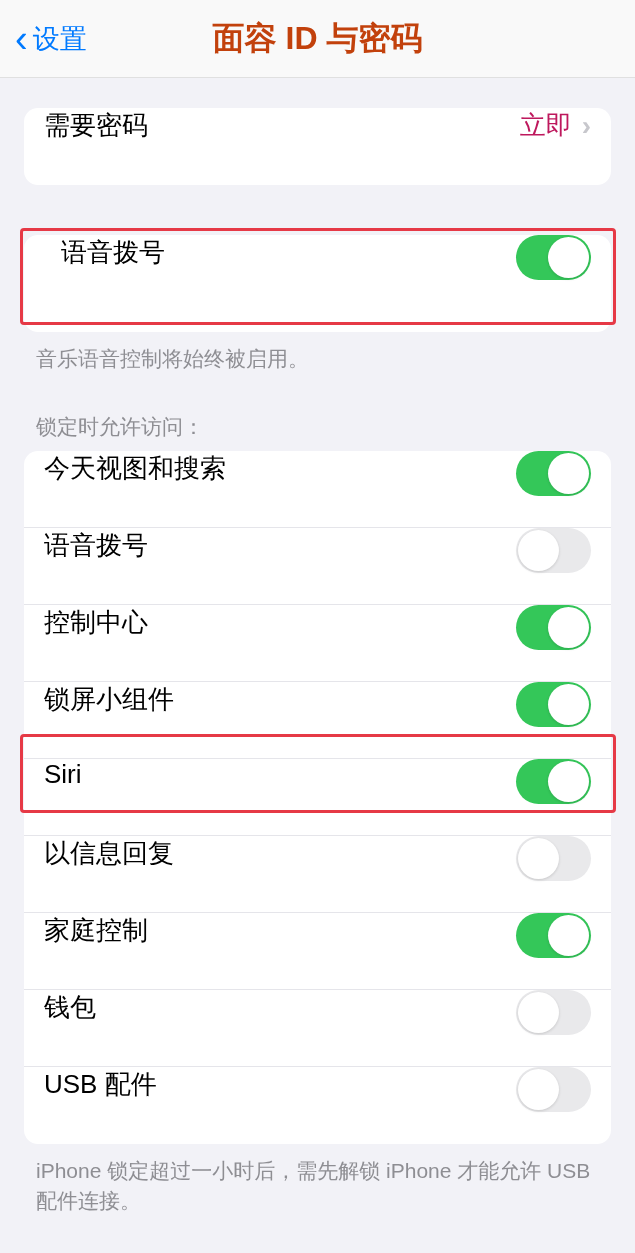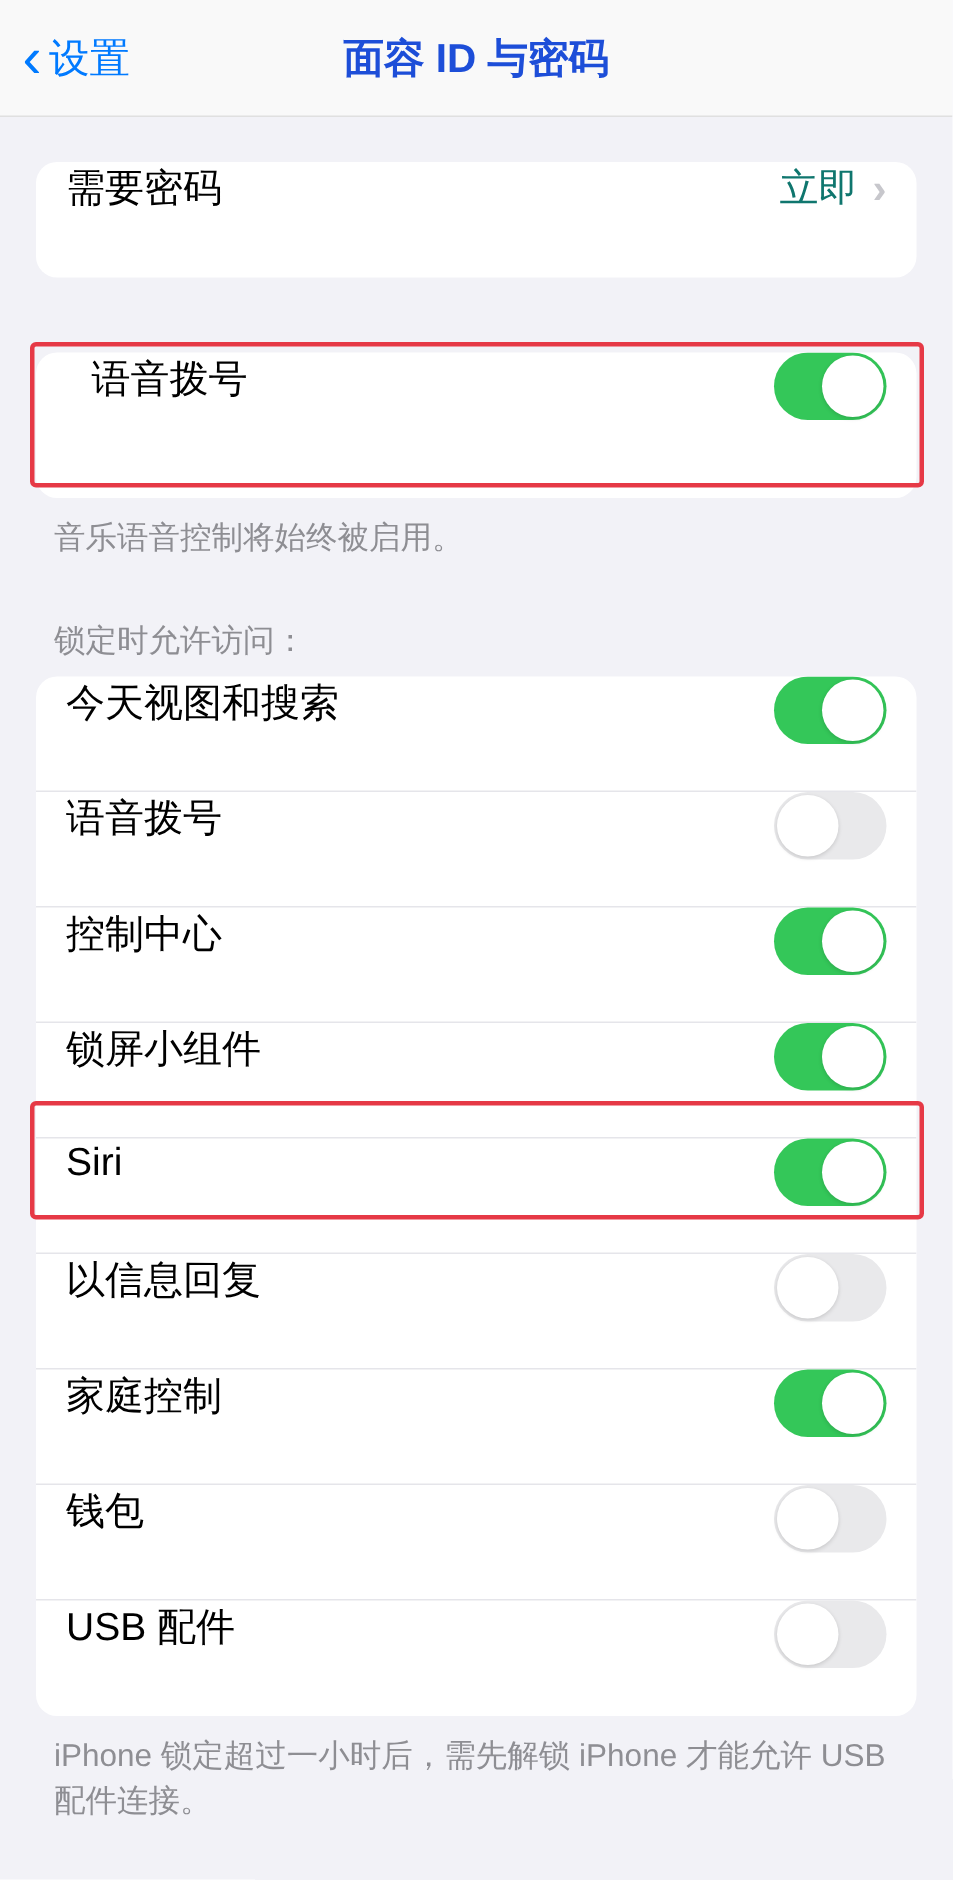--- a/index.html
+++ b/index.html
@@ -32,23 +32,23 @@
     .back-chevron {
       font-size: 38px;
       font-weight: 300;
       margin-right: 5px;
       line-height: 1;
     }
     .header-title {
       position: absolute;
       left: 50%;
       transform: translateX(-50%);
-      font-size: 27px;
+      font-size: 32px;
       font-weight: 600;
-      color: #1d4ed8;
+      color: #c2410c;
     }
     .content {
       padding-top: 30px;
     }
     .group {
       background: #fff;
       border-radius: 14px;
       margin: 0 24px;
       overflow: hidden;
     }
@@ -90,21 +90,21 @@
       font-size: 26px;
       color: #000;
     }
     .row-value {
       display: flex;
       align-items: center;
       gap: 10px;
     }
     .row-value-text {
       font-size: 26px;
-      color: #0f766e;
+      color: #be185d;
     }
     .chevron-right {
       color: #c7c7cc;
       font-size: 28px;
       font-weight: 600;
     }
     .toggle {
       width: 75px;
       height: 45px;
       border-radius: 23px;

